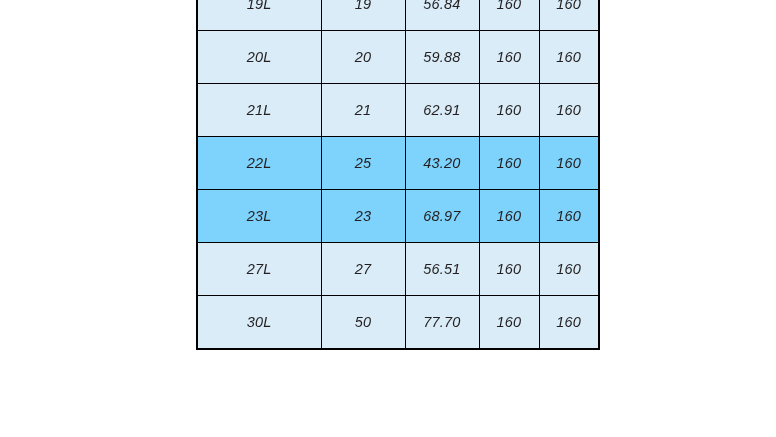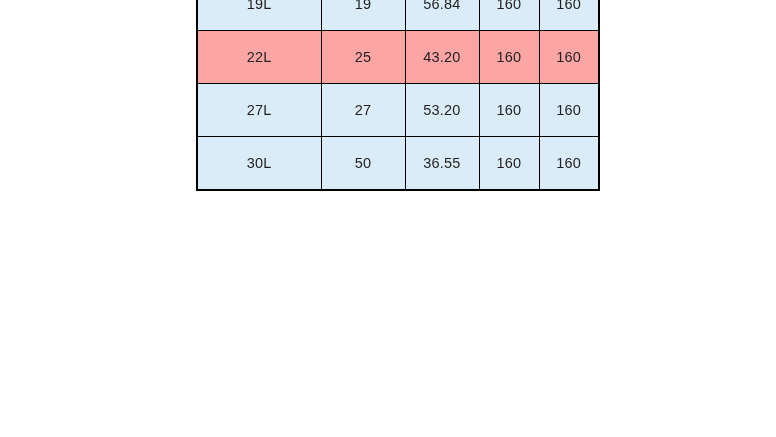--- a/index.html
+++ b/index.html
@@ -11,20 +11,21 @@
     width: 776px;
     height: 437px;
     font-family: "Liberation Sans", sans-serif;
     overflow: hidden;
   }
   #page {
     position: relative;
     width: 776px;
     height: 437px;
     background: #ffffff;
+    font-style: italic;
   }
   #table-wrap {
     position: absolute;
     left: 196px;
     top: -24px;
     width: 402px;
   }
   table.spec-table {
     border-collapse: collapse;
     table-layout: fixed;
@@ -44,21 +45,21 @@
     vertical-align: middle;
     font-size: 14.5px;
     color: #231f20;
     letter-spacing: 0.2px;
     padding: 0;
   }
   table.spec-table tr.shaded td {
     background: #d9ecf7;
   }
   table.spec-table tr.plain td {
-    background: #fca5a5;
+    background: #7dd3fc;
   }
   
   table.spec-table {
     border: 2px solid #000000;
   }
 </style>
 </head>
 <body>
 
 <div id="page">
@@ -72,37 +73,58 @@
           <col class="c4">
       </colgroup>
       <tbody>
         <tr class="shaded">
           <td>19L</td>
           <td>19</td>
           <td>56.84</td>
           <td>160</td>
           <td>160</td>
         </tr>
+        <tr class="shaded">
+          <td>20L</td>
+          <td>20</td>
+          <td>59.88</td>
+          <td>160</td>
+          <td>160</td>
+        </tr>
+        <tr class="shaded">
+          <td>21L</td>
+          <td>21</td>
+          <td>62.91</td>
+          <td>160</td>
+          <td>160</td>
+        </tr>
         <tr class="plain">
           <td>22L</td>
           <td>25</td>
           <td>43.20</td>
           <td>160</td>
           <td>160</td>
         </tr>
+        <tr class="plain">
+          <td>23L</td>
+          <td>23</td>
+          <td>68.97</td>
+          <td>160</td>
+          <td>160</td>
+        </tr>
         <tr class="shaded">
           <td>27L</td>
           <td>27</td>
-          <td>53.20</td>
+          <td>56.51</td>
           <td>160</td>
           <td>160</td>
         </tr>
         <tr class="shaded">
           <td>30L</td>
           <td>50</td>
-          <td>36.55</td>
+          <td>77.70</td>
           <td>160</td>
           <td>160</td>
         </tr>
       </tbody>
     </table>
   </div>
 </div>
 
 </body></html>

